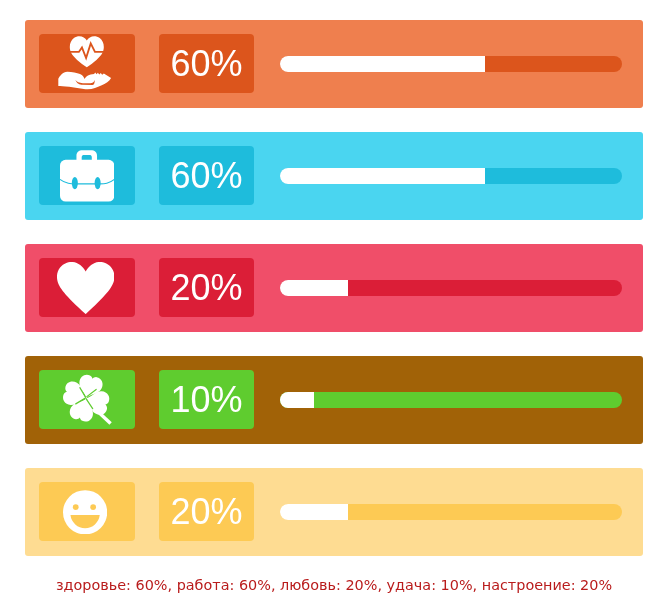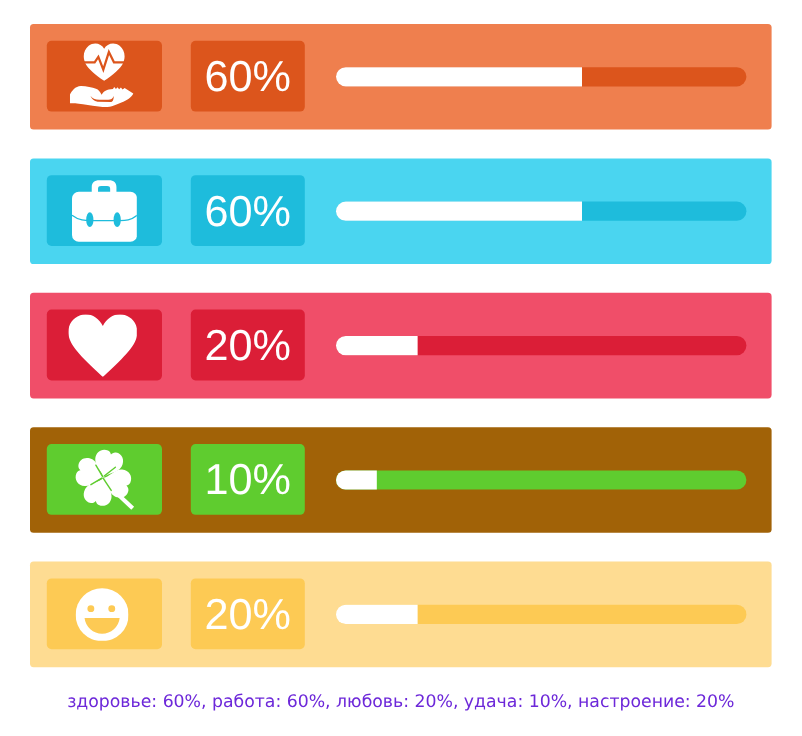--- a/index.html
+++ b/index.html
@@ -5,21 +5,21 @@
   html,body{margin:0;padding:0;}
   body{width:668px;height:613px;background:#ffffff;font-family:"DejaVu Sans",sans-serif;overflow:hidden;}
   .page{position:absolute;left:0;top:0;width:668px;height:613px;}
   .row{position:absolute;left:24.8px;width:618.4px;height:88px;border-radius:3px;}
   .iconbox{position:absolute;left:14.6px;top:13.8px;width:95.8px;height:59.3px;border-radius:4px;}
   .iconbox svg{position:absolute;display:block;}
   .pctbox{position:absolute;left:134.3px;top:13.8px;width:94.8px;height:59.3px;border-radius:4px;display:flex;align-items:center;justify-content:center;}
   .pct{color:#ffffff;font-family:"Liberation Sans",sans-serif;font-size:36px;line-height:1;position:relative;top:1px;text-align:center;}
   .bar{position:absolute;left:254.8px;top:36.0px;width:342.0px;height:16.3px;border-radius:8.15px;}
   .fill{position:absolute;left:0;top:0;height:100%;background:#ffffff;border-top-left-radius:8.05px;border-bottom-left-radius:8.05px;}
-  .footer{position:absolute;left:0;top:577px;width:668px;text-align:center;font-size:14.4px;color:#6d28d9;}
+  .footer{position:absolute;left:0;top:577px;width:668px;text-align:center;font-size:14.4px;color:#b91c1c;}
 </style>
 </head>
 <body>
 
 <div class="page" id="page">
 
     <div class="row" style="top: 19.8px; background: rgb(239, 127, 78);">
       <div class="iconbox" style="background: rgb(220, 85, 28);">
         <span class="icon-slot"><svg width="53.8" height="55.3" viewBox="0 0 521 533" preserveAspectRatio="none" style="left:18.6px;top:1.3px">
             <path fill="#fff" d="M279 54 C257 10 196 -4 154 30 C112 64 102 124 130 176 C148 210 210 268 279 312 C348 268 410 210 428 176 C456 124 446 64 404 30 C362 -4 301 10 279 54 Z"></path>

